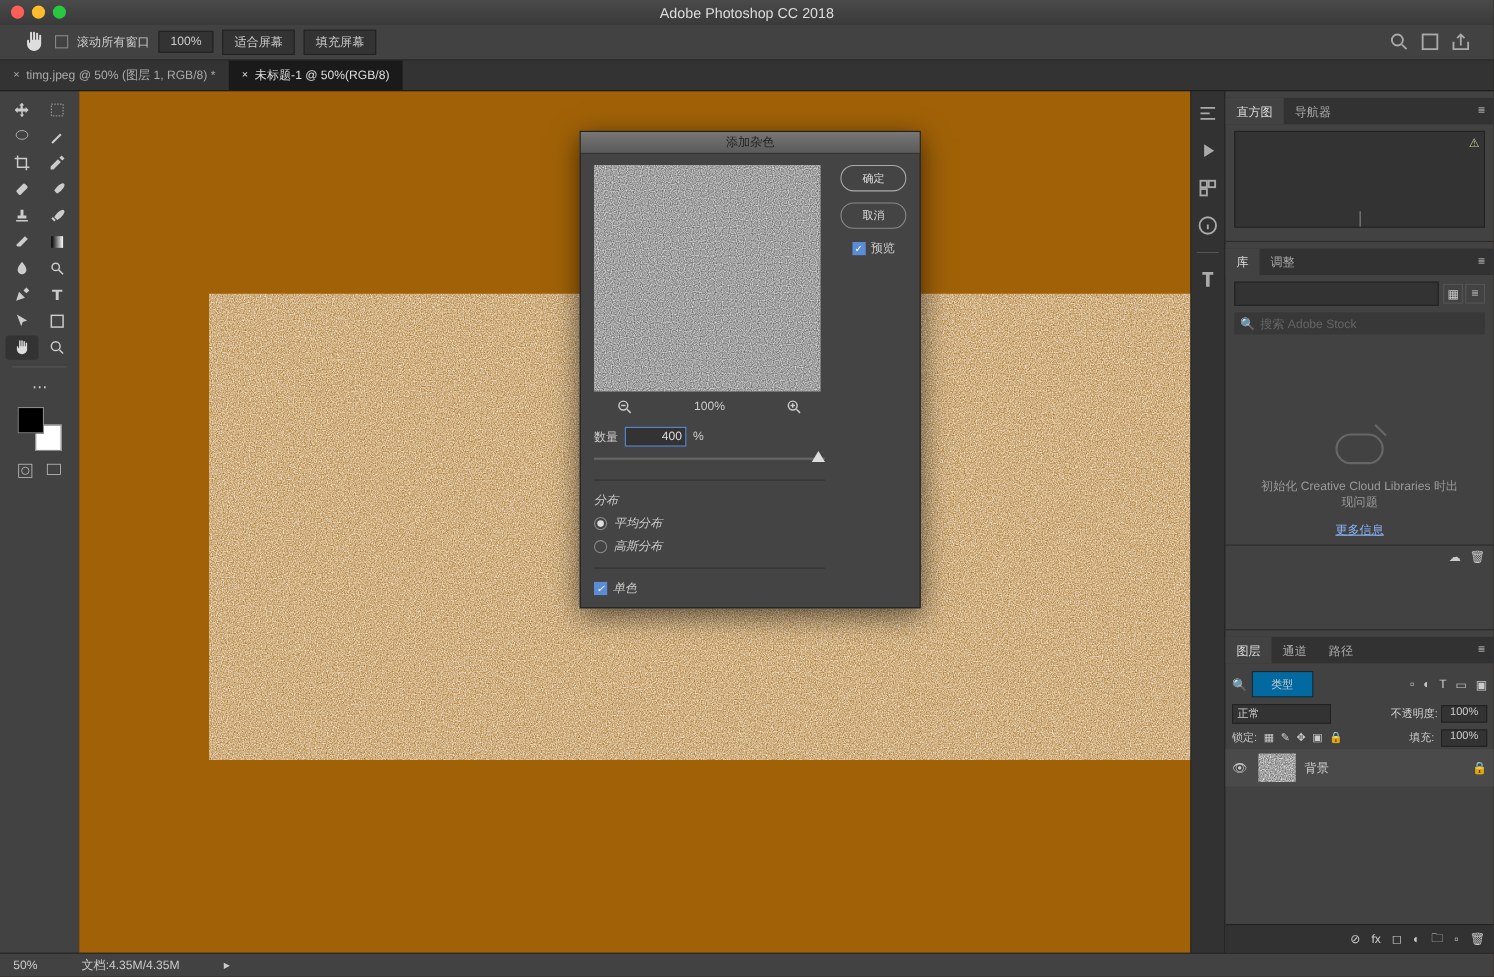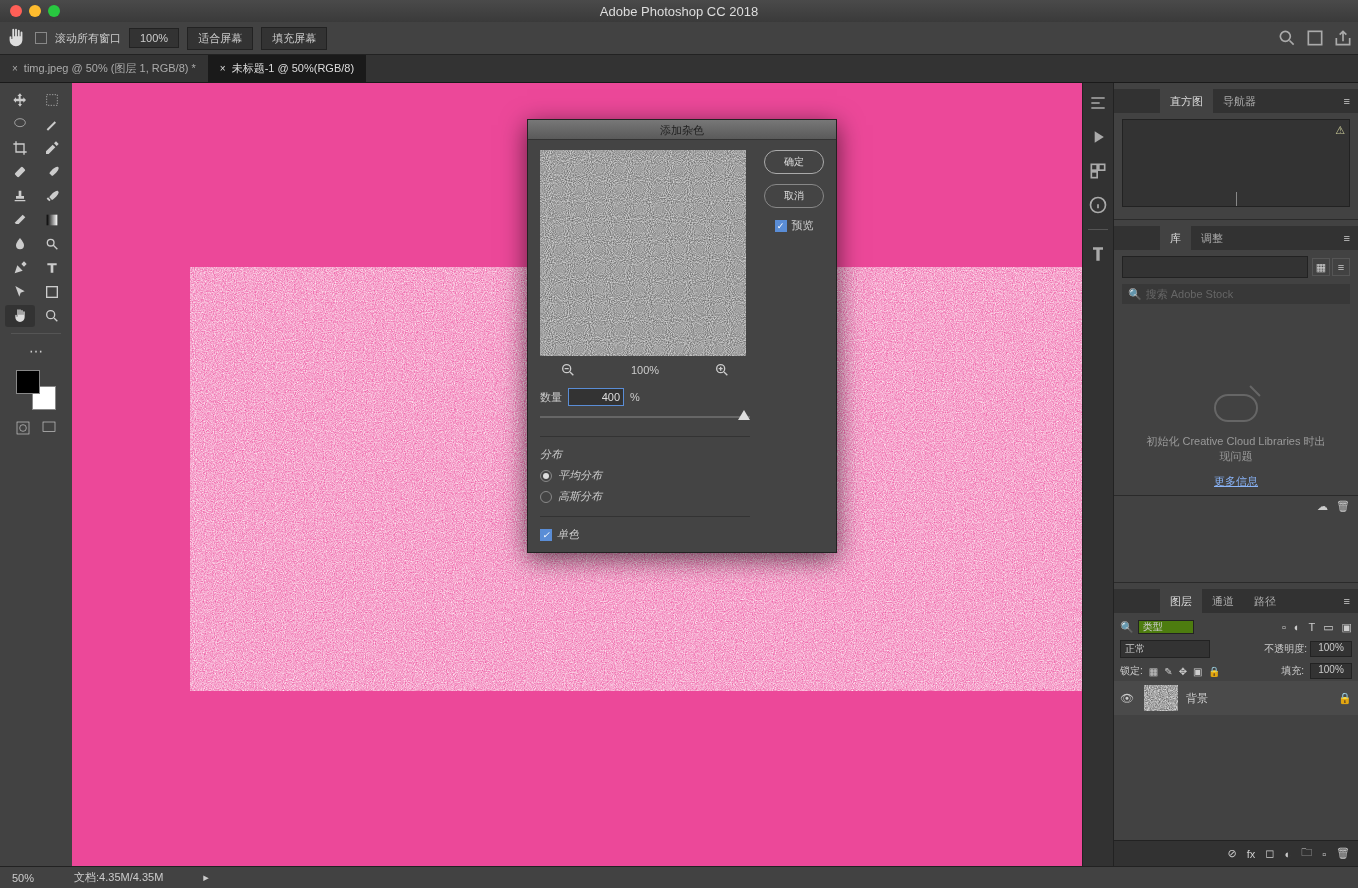--- a/index.html
+++ b/index.html
@@ -4,21 +4,21 @@
 <style>
 * { margin: 0; padding: 0; box-sizing: border-box; font-family: -apple-system, "Helvetica Neue", Arial, sans-serif; }
 body { width: 1358px; height: 888px; background: #1a1a1a; overflow: hidden; color: #ccc; font-size: 11px; }
 
 .titlebar { height: 22px; background: linear-gradient(#4a4a4a,#3a3a3a); display:flex; align-items:center; position:relative; }
 .traffic { display:flex; gap:7px; margin-left:10px; }
 .traffic span { width:12px; height:12px; border-radius:50%; }
 .t-red{background:#ff5f57;} .t-yel{background:#febc2e;} .t-grn{background:#28c840;}
 .titlebar .title{ position:absolute; left:50%; transform:translateX(-50%); color:#ddd; font-size:13px; }
 
-.optbar { height:33px; background:#424242; display:flex; align-items:center; padding:0 5px; gap:8px; border-bottom:1px solid #222; }
+.optbar { height:33px; background:#424242; display:flex; align-items:center; padding:0 20px; gap:8px; border-bottom:1px solid #222; }
 .hand-ico { width:22px; height:22px; display:flex; align-items:center; justify-content:center; }
 .chk { width:12px; height:12px; border:1px solid #888; }
 .optbtn { background:#333; border:1px solid #222; color:#ccc; padding:3px 10px; font-size:11px; }
 .optbar .spacer{flex:1;}
 .opticon{width:20px;height:20px;display:flex;align-items:center;justify-content:center;}
 
 .tabbar { height:28px; background:#333; display:flex; align-items:stretch; border-bottom:1px solid #1a1a1a; }
 .tab { display:flex; align-items:center; padding:0 12px; gap:6px; color:#aaa; font-size:11px; }
 .tab.active { background:#1a1a1a; color:#ddd; }
 .tab .x{font-size:10px;}
@@ -27,21 +27,21 @@
 .toolbar { width:72px; background:#424242; display:flex; flex-direction:column; align-items:center; padding-top:6px; gap:2px; }
 .toolrow { display:flex; gap:2px; }
 .tool { width:30px; height:22px; display:flex; align-items:center; justify-content:center; border-radius:3px; position:relative;}
 .tool.active{background:#333;}
 .tool svg{width:16px;height:16px;}
 .swatch { margin-top:6px; position:relative; width:40px; height:40px; }
 .sw-fg{position:absolute;width:24px;height:24px;background:#000;border:1px solid #888;top:0;left:0;}
 .sw-bg{position:absolute;width:24px;height:24px;background:#fff;border:1px solid #888;bottom:0;right:0;}
 .toolbot{margin-top:8px;display:flex;gap:10px;}
 
-.canvas-area { flex:1; background:#ec4899; position:relative; overflow:hidden; }
+.canvas-area { flex:1; background:#a16207; position:relative; overflow:hidden; }
 .canvas-img { position:absolute; left:118px; top:184px; width:898px; height:424px; }
 .noise { width:100%; height:100%; }
 
 .dialog { position:absolute; left:455px; top:36px; width:310px; background:#444; border:1px solid #222; box-shadow:0 6px 24px rgba(0,0,0,.6); }
 .dlg-title { height:20px; background:linear-gradient(#777,#5a5a5a); text-align:center; font-size:11px; color:#222; line-height:20px; border-bottom:1px solid #333;}
 .dlg-body { padding:10px 12px; display:flex; gap:14px; }
 .dlg-left { flex:1; }
 .preview-box { width:206px; height:206px; }
 .preview-ctrl{display:flex;justify-content:space-between;align-items:center;margin-top:6px;padding:0 20px;}
 .magbtn{width:16px;height:16px;}
@@ -60,39 +60,39 @@
 .radio{width:12px;height:12px;border:1px solid #888;border-radius:50%;display:flex;align-items:center;justify-content:center;}
 .radio.on::after{content:'';width:6px;height:6px;background:#ddd;border-radius:50%;}
 
 .midstrip{width:32px;background:#323232;border-left:1px solid #222;border-right:1px solid #222;display:flex;flex-direction:column;align-items:center;padding-top:10px;gap:14px;}
 .midstrip .mi{width:20px;height:20px;}
 
 .rightpanel { width:244px; background:#424242; display:flex; flex-direction:column; }
 .panel-sec { border-bottom:1px solid #2a2a2a; padding:6px 0; }
 .panel-tabs { display:flex; height:24px; background:#323232; }
 .ptab{padding:0 10px;display:flex;align-items:center;font-size:11px;color:#aaa;}
-.ptab.active{background:#424242;color:#ddd;margin-left:46px;}
+.ptab.active{background:#424242;color:#ddd;}
 .ptab-menu{margin-left:auto;padding:0 8px;display:flex;align-items:center;}
 .histo{height:88px;margin:6px 8px;background:#333;border:1px solid #222;position:relative;}
 .histo .warn{position:absolute;top:4px;right:4px;color:#cc9;}
 .histo .line{position:absolute;bottom:0;left:50%;width:1px;height:14px;background:#888;}
 .lib-body{padding:6px 8px;}
 .lib-drop{width:100%;height:22px;background:#333;border:1px solid #222;}
 .lib-view{display:flex;gap:2px;margin-left:auto;}
 .lib-view span{width:18px;height:18px;border:1px solid #555;display:flex;align-items:center;justify-content:center;}
 .lib-row{display:flex;align-items:center;gap:4px;}
 .lib-search{display:flex;align-items:center;gap:4px;margin-top:6px;height:20px;background:#383838;padding:0 6px;color:#666;}
 .lib-msg{text-align:center;margin-top:90px;color:#999;font-size:11px;}
 .lib-msg-cloud{width:44px;height:28px;margin:0 auto 12px;border:2px solid #666;border-radius:16px;position:relative;}
 .lib-msg-cloud::after{content:'';position:absolute;top:-6px;right:-6px;width:14px;height:2px;background:#666;transform:rotate(45deg);}
 .lib-link{color:#8ab4f8;text-decoration:underline;margin-top:10px;display:block;}
 .lib-bot{display:flex;justify-content:flex-end;padding:4px 8px;gap:8px;border-top:1px solid #2a2a2a;}
 .layers-body{padding:4px 0;}
 .lay-row1{display:flex;align-items:center;padding:3px 6px;gap:4px;}
-.lay-sel{width:56px;height:14px;background:#4d7c0f;border:1px solid #222;font-size:10px;color:#ccc;display:flex;align-items:center;padding:0 4px;}
+.lay-sel{width:56px;height:24px;background:#0369a1;border:1px solid #222;font-size:10px;color:#ccc;display:flex;align-items:center;padding:0 4px;justify-content:center;}
 .lay-icons{display:flex;gap:8px;margin-left:auto;}
 .lay-row2{display:flex;align-items:center;padding:3px 6px;gap:0;}
 .lay-mode{width:90px;height:18px;background:#333;border:1px solid #222;font-size:10px;display:flex;align-items:center;padding:0 4px;}
 .lay-opac{margin-left:auto;display:flex;align-items:center;gap:3px;font-size:10px;}
 .lay-opac-val{width:42px;height:16px;background:#333;border:1px solid #222;text-align:center;}
 .lay-lock{display:flex;align-items:center;padding:2px 6px;gap:6px;font-size:10px;}
 .layer-item{display:flex;align-items:center;height:34px;padding:0 6px;gap:8px;background:#4a4a4a;}
 .layer-eye{width:16px;}
 .layer-thumb{width:34px;height:26px;}
 .layer-lock{margin-left:auto;}

